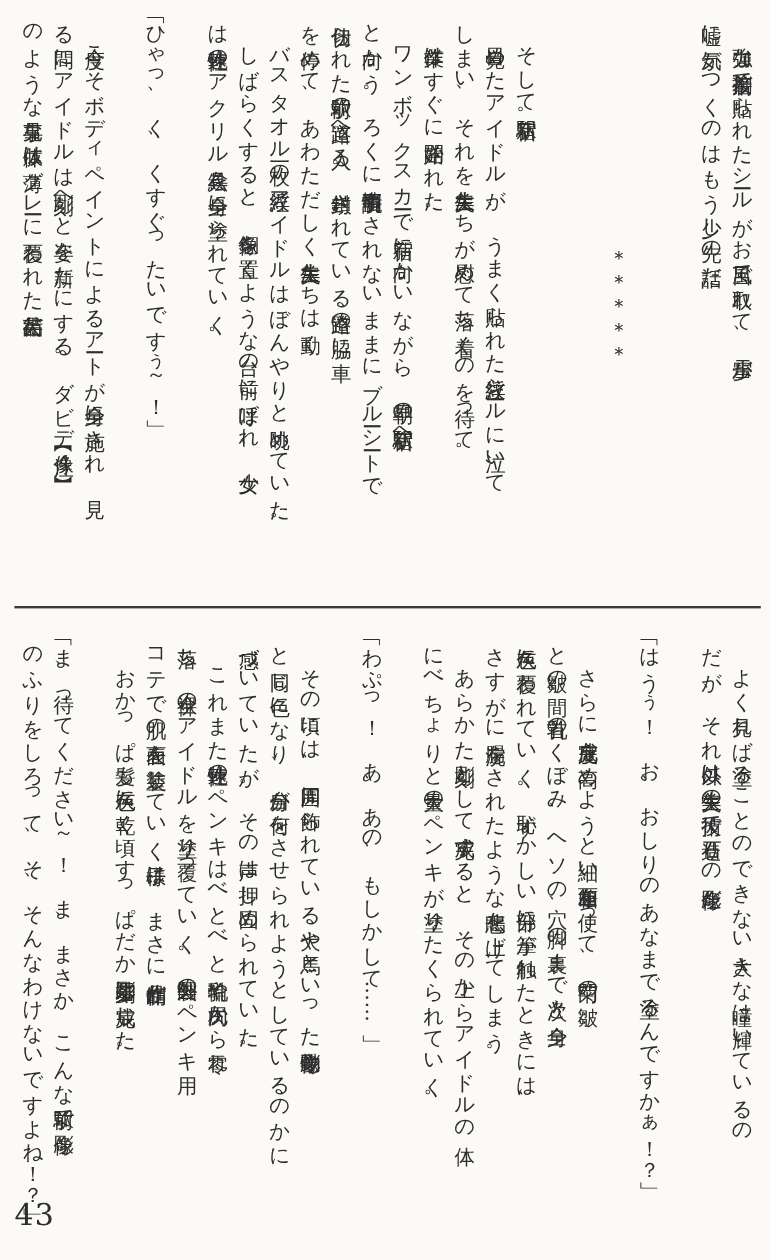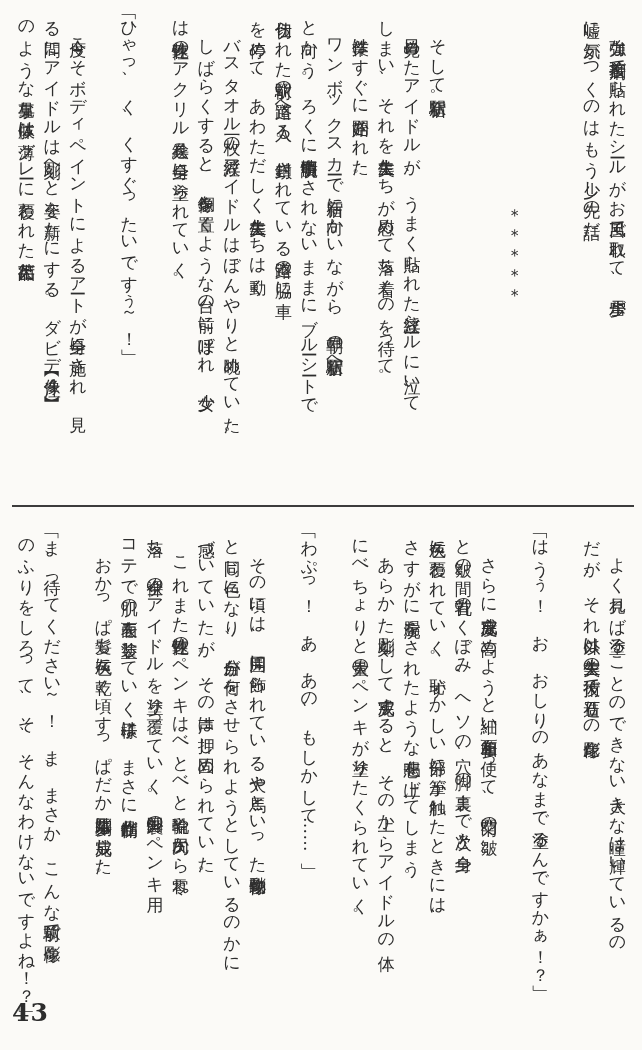--- a/index.html
+++ b/index.html
@@ -96,13 +96,13 @@
     <div class="line text">感づいていたが。その声は押し固められていた。</div>
     <div class="line text">　これまた速乾性のペンキはべとべと乳輪や尻肉から零れ</div>
     <div class="line text">落ち、全裸のアイドルを塗り覆っていく。外国製のペンキ用</div>
     <div class="line text">コテで肌の表面を塗装していく様子は、まさに作品制作だ。</div>
     <div class="line text">　おかっぱ髪も灰色に乾く頃、すっぱだか彫刻雪歩は完成した。</div>
     <div class="line blank"></div>
     <div class="line text">「ま、待ってください～！　ま、まさか、こんな駅前で彫像</div>
     <div class="line text">のふりをしろって、そ、そんなわけないですよね！？」</div>
   </div>
 
-<div class="pagenum" style="color: rgb(45, 45, 45); font-weight: bold;">43</div>
+<div class="pagenum" style="color: rgb(45, 45, 45);">43</div>
 
 </body></html>

